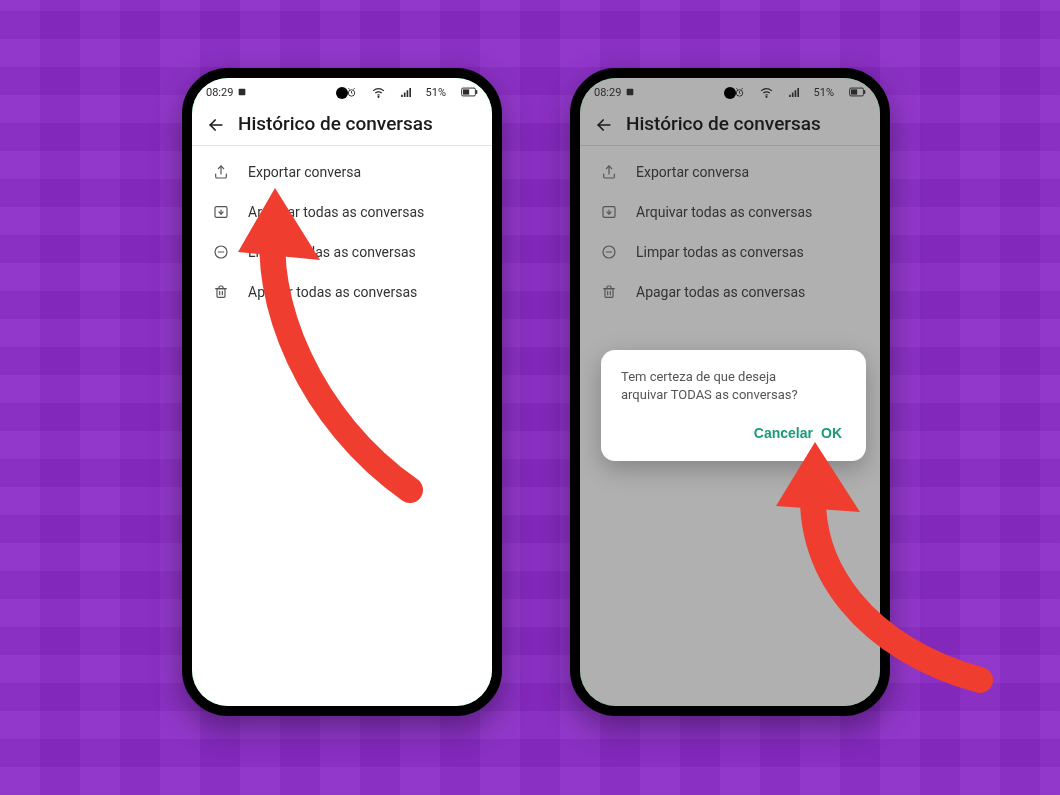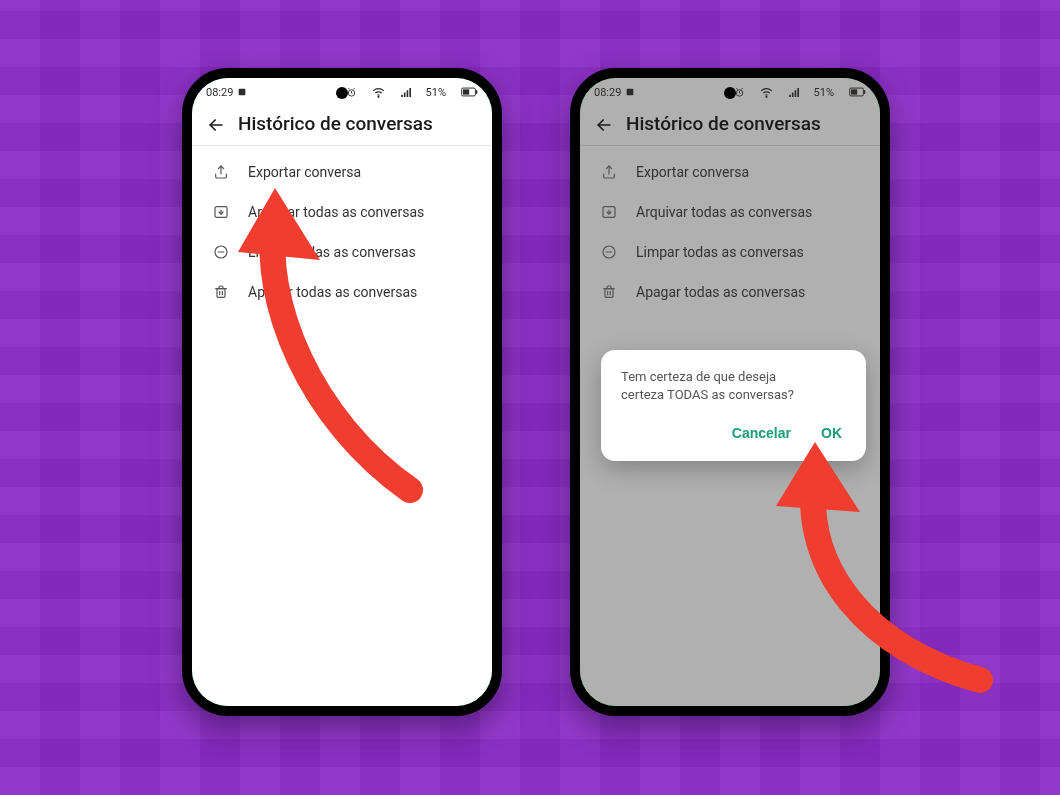--- a/index.html
+++ b/index.html
@@ -146,21 +146,20 @@
     margin-left: 7px;
   }
   .dialog-text {
     font-size: 13px;
     line-height: 1.35;
     color: #555;
   }
   .dialog-actions {
     display: flex;
     justify-content: flex-end;
-    gap: 22px;
     margin-top: 16px;
     padding-bottom: 4px;
   }
   .dlg-btn {
     font-size: 14px;
     font-weight: 600;
     color: var(--accent-teal);
     background: none;
     border: none;
     padding: 6px 4px;
@@ -380,21 +379,21 @@
                 <path d="M10 11v5M14 11v5"></path>
               </svg>
           </span>
           <span>Apagar todas as conversas</span>
         </div>
       </div>
 
       <div class="dialog">
         <div class="dialog-text">
           <span>Tem certeza de que deseja</span><br>
-          <span>certeza TODAS as conversas?</span>
+          <span>arquivar TODAS as conversas?</span>
         </div>
         <div class="dialog-actions">
           <button class="dlg-btn">Cancelar</button>
           <button class="dlg-btn">OK</button>
         </div>
       </div>
 
     </div>
   </div>
 

